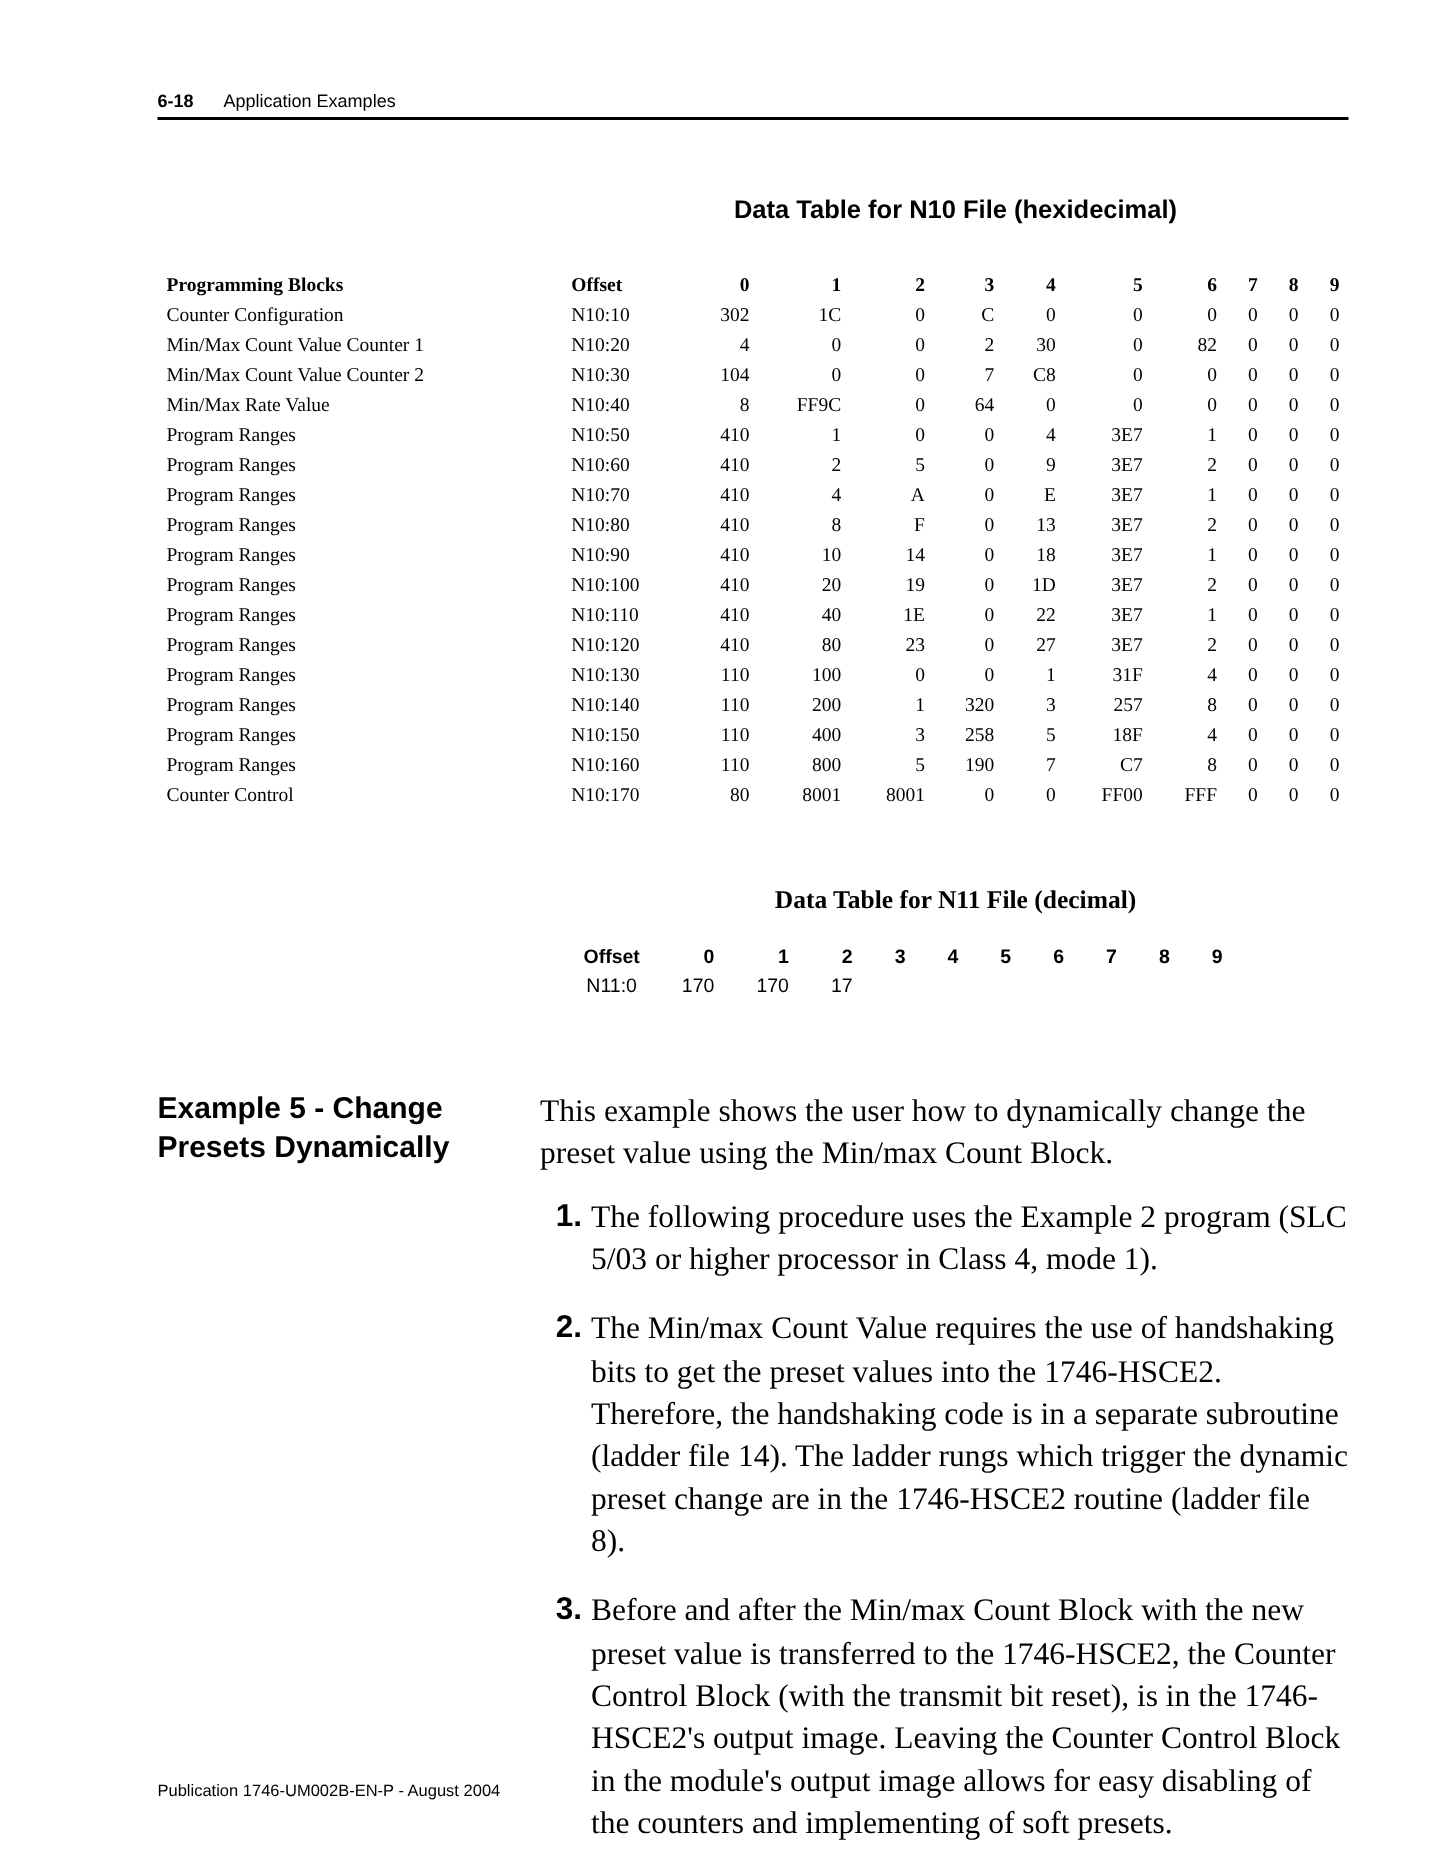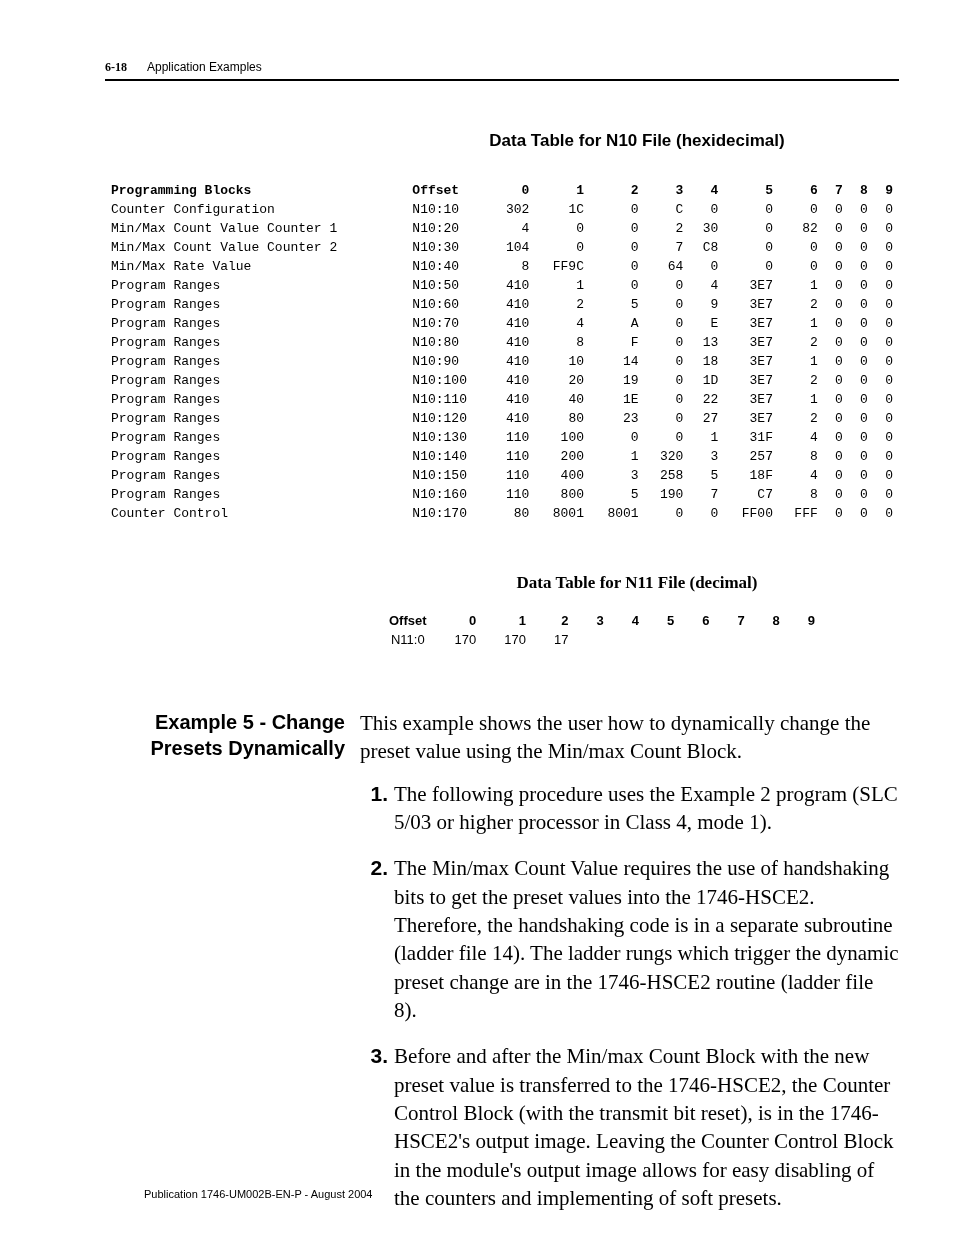--- a/index.html
+++ b/index.html
@@ -18,42 +18,42 @@
   }
   .header {
     display: flex;
     align-items: baseline;
     font-family: Arial, Helvetica, sans-serif;
     font-size: 12px;
     border-bottom: 2px solid #000;
     padding-bottom: 4px;
     width: 100%;
   }
-  .page-num { font-weight: bold; margin-right: 20px; font-family: Liberation Serif, serif; }
+  .page-num { font-weight: bold; margin-right: 20px; }
   .chapter { }
 
   .table-title {
     font-family: Arial, Helvetica, sans-serif;
     font-weight: bold;
     font-size: 17px;
     text-align: center;
     margin-top: 50px;
     margin-bottom: 30px;
     margin-left: 270px;
   }
   .table-title.second {
     margin-top: 50px;
     margin-bottom: 18px;
     font-family: Liberation Serif, serif;
   }
 
   table.data {
     border-collapse: collapse;
     width: 100%;
-    font-family: Liberation Mono, monospace;
+    font-family: Liberation Serif, serif;
     font-size: 13px;
   }
   table.data th {
     font-weight: bold;
     text-align: right;
     padding: 2px 6px;
     border-bottom: none;
   }
   table.data th.left { text-align: left; }
   table.data td {
@@ -87,21 +87,20 @@
     align-items: flex-start;
   }
   .example-heading {
     width: 240px;
     flex-shrink: 0;
     font-family: Arial, Helvetica, sans-serif;
     font-weight: bold;
     font-size: 20px;
     line-height: 1.3;
     padding-right: 15px;
-    text-align: right;
   }
   .example-body {
     flex: 1;
     font-family: Georgia, "Times New Roman", serif;
     font-size: 21px;
     line-height: 1.35;
   }
   .intro-para { margin: 0 0 14px 0; }
 
   ol.steps {
@@ -122,21 +121,20 @@
     padding-right: 6px;
   }
   ol.steps li .txt { flex: 1; }
 
   .footer {
     position: absolute;
     left: 105px;
     bottom: 35px;
     font-family: Arial, Helvetica, sans-serif;
     font-size: 11px;
-    margin-left: 39px;
   }
 </style>
 </head>
 <body>
 
 <div class="page">
 
   <div class="header">
     <span class="page-num">6-18</span>
     <span class="chapter">Application Examples</span>

